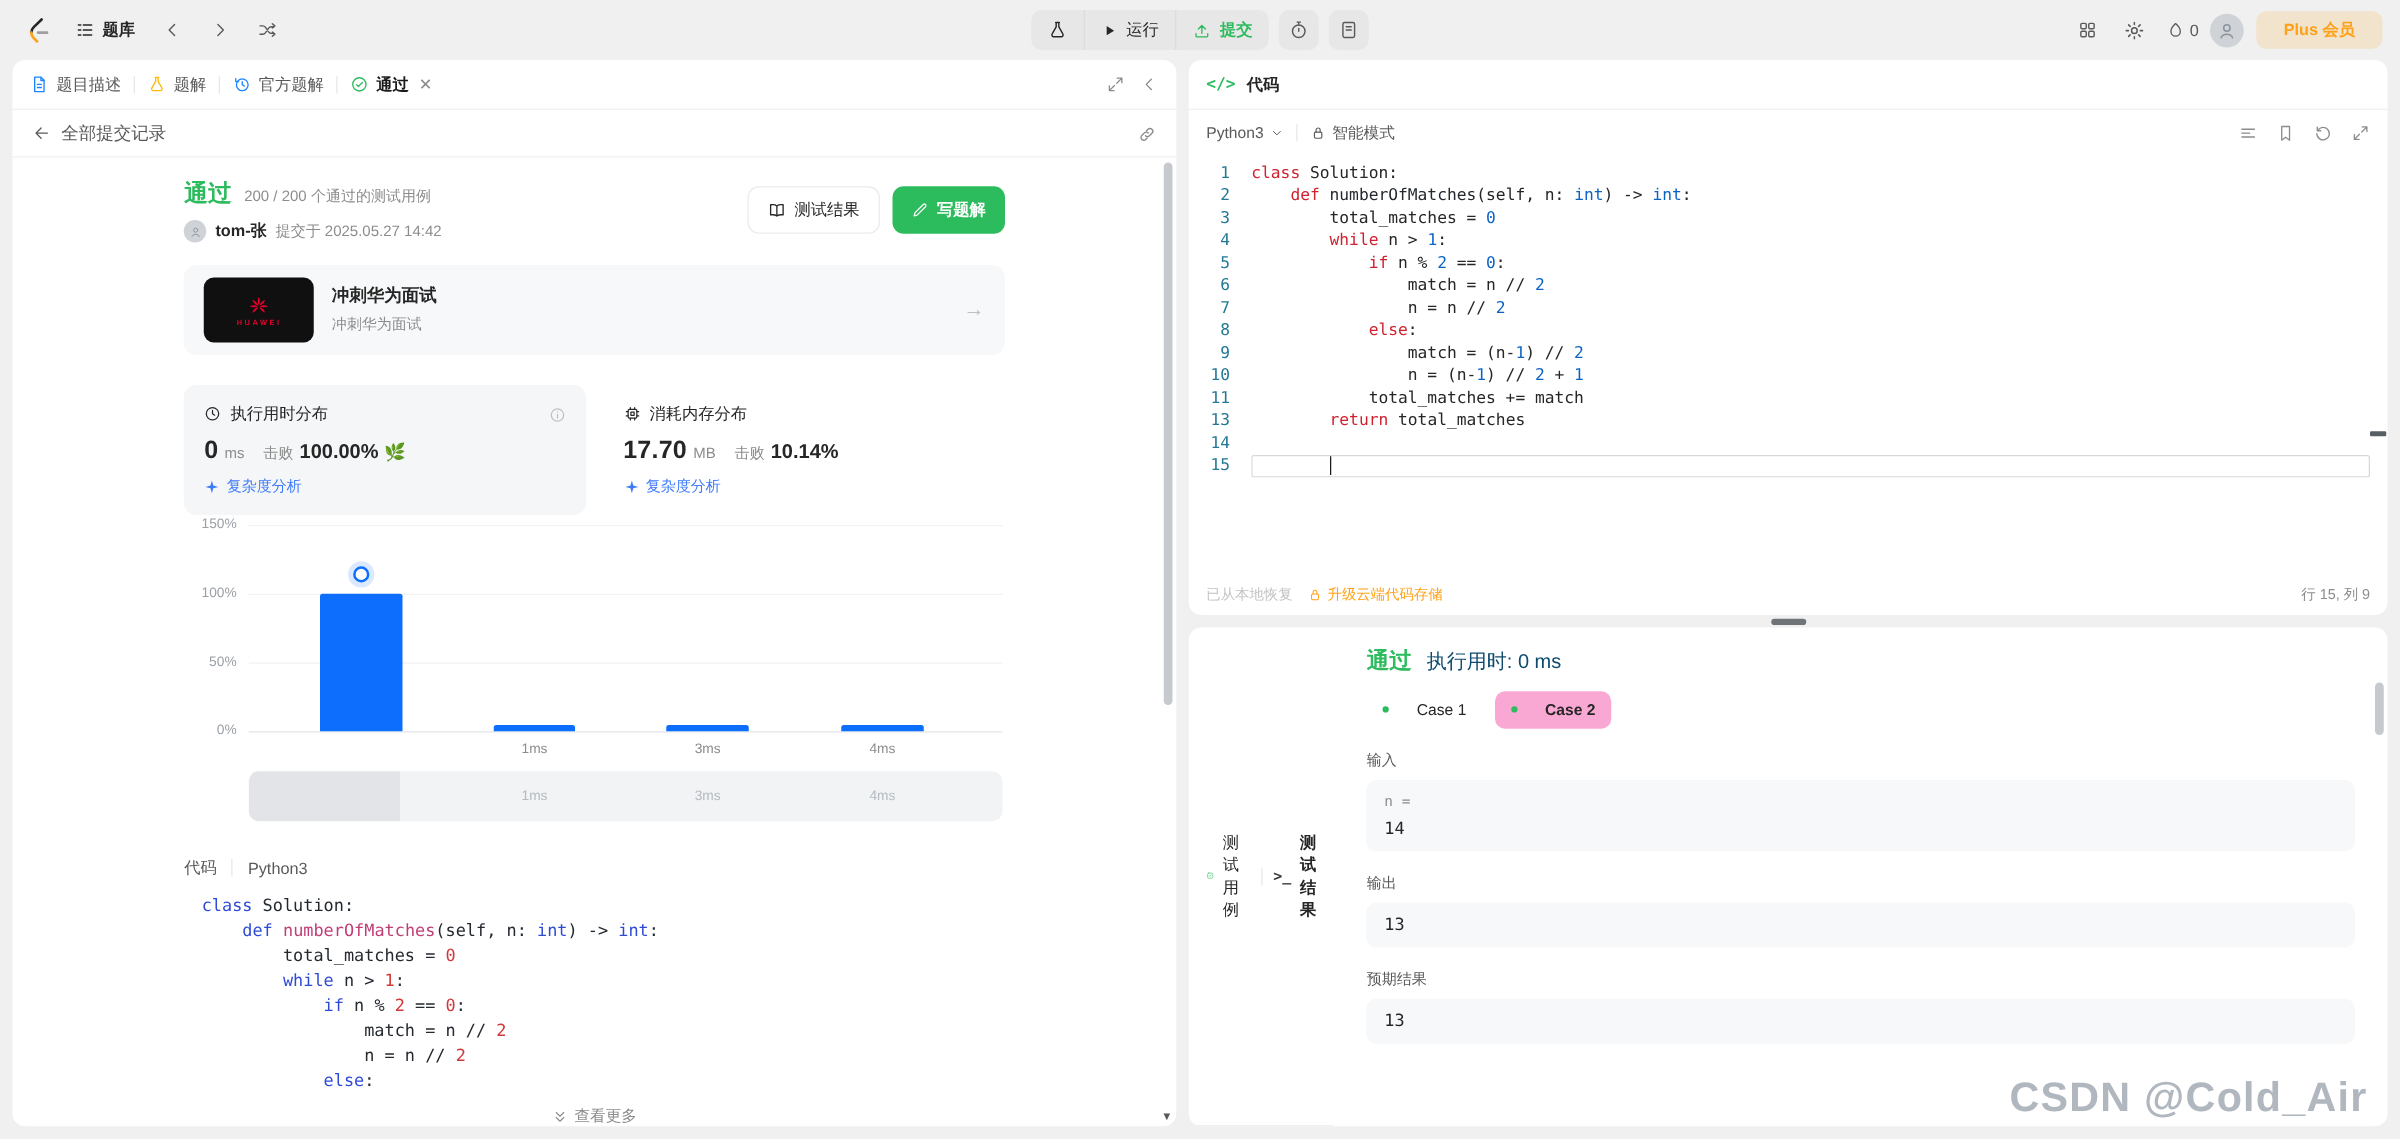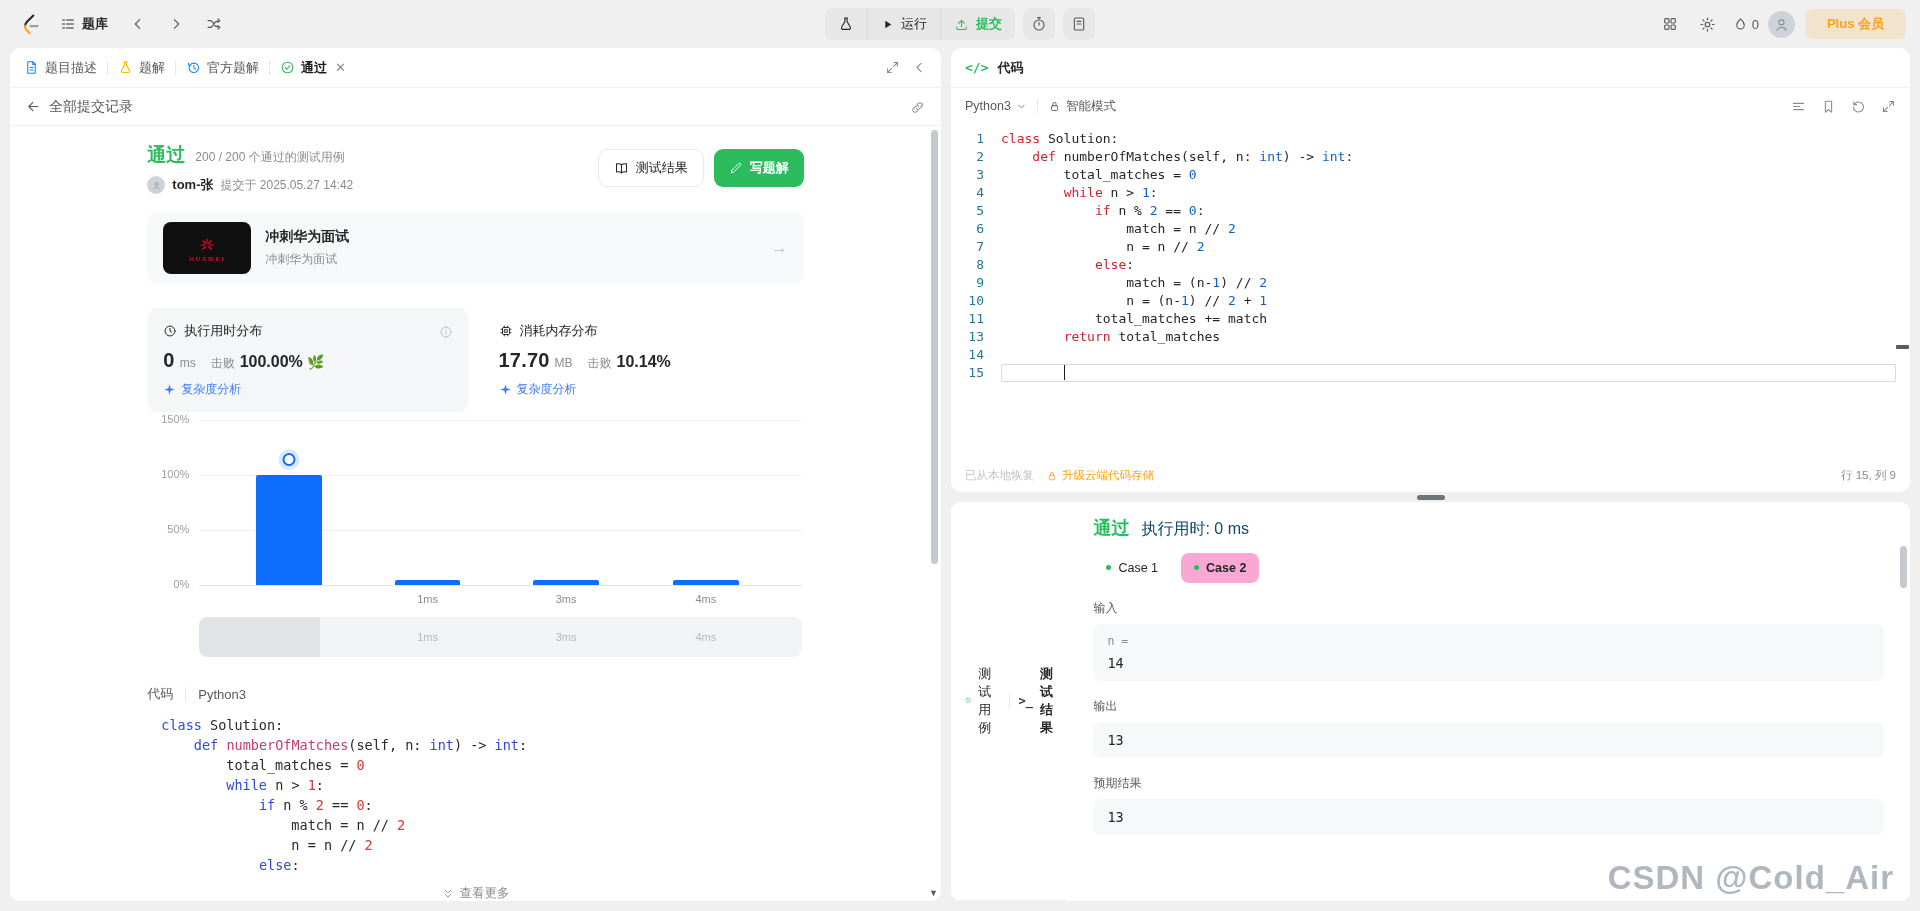--- a/index.html
+++ b/index.html
@@ -126,21 +126,21 @@
 
   
   .test-head{font-weight:400}
   .test-head .th-item{display:flex;align-items:center;gap:7px;cursor:pointer;color:#262626}
   .term-glyph{font-family:"DejaVu Sans Mono",monospace;font-size:12px;font-weight:700;color:#3a3a3a}
   .test-body{flex:1;padding:14px 26px 0;position:relative;overflow:hidden}
   .result-line{display:flex;align-items:baseline;gap:12px}
   .result-status{color:#2cbb5d;font-size:18px;font-weight:700}
   .result-runtime{color:#0c4a6e;font-size:16px}
   .case-row{display:flex;gap:10px;margin-top:13px}
-  .case-chip{display:flex;align-items:center;gap:7px;padding:8px 13px;border-radius:8px;font-size:12.5px;color:#262626;cursor:pointer}
+  .case-chip{display:flex;align-items:center;gap:22px;padding:8px 13px;border-radius:8px;font-size:12.5px;color:#262626;cursor:pointer}
   .case-chip.active{background:#f9a8d4;font-weight:600}
   .dot{width:5px;height:5px;border-radius:50%;background:#2cbb5d}
   .field-label{margin-top:17px;font-size:12px;color:#595959}
   .field-box{margin-top:7px;background:#f7f8fa;border-radius:8px;padding:10px 14px;font-family:"DejaVu Sans Mono","Liberation Mono",monospace;font-size:13.5px;color:#262626;cursor:text}
   .field-box .var{font-size:11.5px;color:#8c8c8c;margin-bottom:7px}
   .watermark{position:absolute;right:16px;bottom:4px;font-size:33px;font-weight:600;color:#a4abb4;opacity:.85;letter-spacing:1px;pointer-events:none;z-index:3}
   .test-sb{position:absolute;right:3px;top:44px;width:7px;height:42px;border-radius:4px;background:#c6c9cd}
 </style>
 </head>
 <body>

